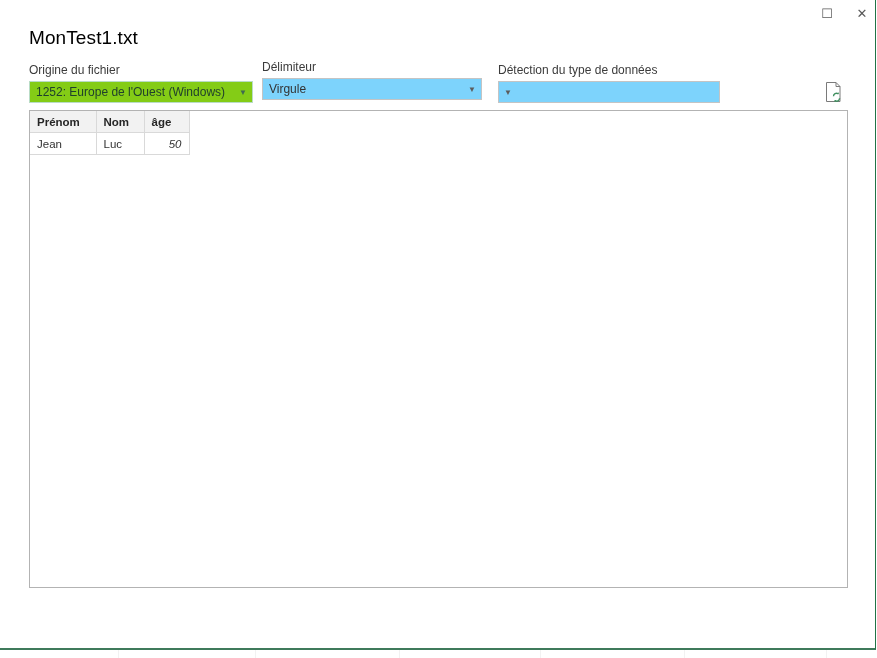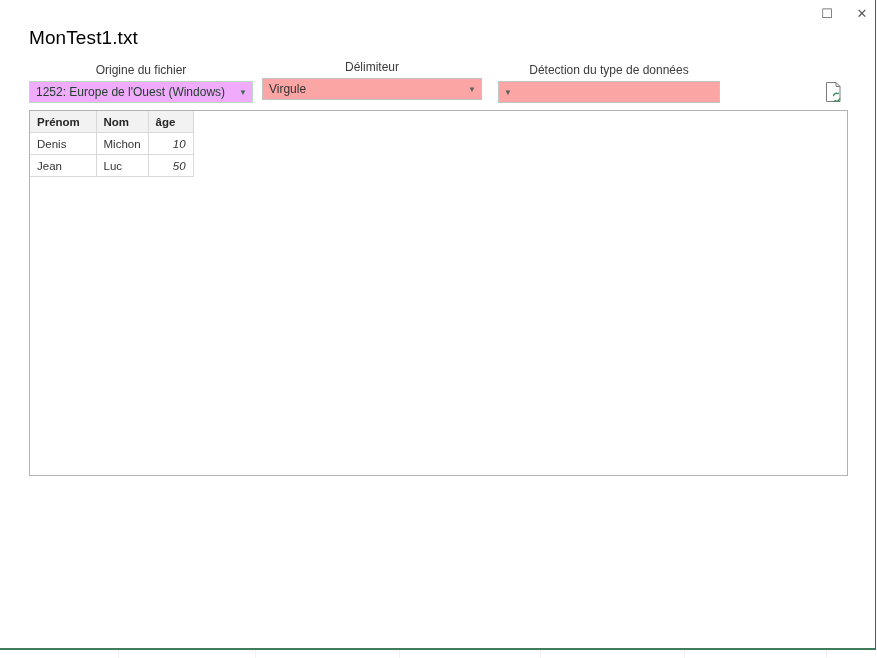--- a/index.html
+++ b/index.html
@@ -81,28 +81,27 @@
   }
 
   
   .optgroup { position: absolute; }
   .optlabel {
     font-size: 12px;
     color: #3b3b3b;
     margin-bottom: 4px;
     white-space: nowrap;
     line-height: 14px;
-    text-align: center;
   }
   .combo {
     position: relative;
     height: 22px;
     box-sizing: border-box;
     border: 1px solid #c4c4c4;
-    background: #fca5a5;
+    background: #7dd3fc;
     display: flex;
     align-items: center;
     cursor: default;
     user-select: none;
   }
   .combo .combotext {
     font-size: 12px;
     color: #333333;
     padding-left: 6px;
     white-space: nowrap;
@@ -114,21 +113,21 @@
     width: 18px;
     height: 20px;
     display: flex;
     align-items: center;
     justify-content: center;
     font-size: 8px;
     color: #5c5c5c;
     flex: 0 0 18px;
   }
   .combo.highlighted {
-    background: #f0abfc;
+    background: #84cc16;
     border-color: #b9dcc6;
   }
   .combo.highlighted .combotext { color: #20402c; }
   .combo.highlighted .arrow { color: #3f6b50; }
 
   #grp-origine { left: 29px; top: 63px; width: 224px; }
   #grp-delim   { left: 262px; top: 60px; width: 220px; }
   #grp-detect  { left: 490px; top: 63px; width: 222px; margin-left: 8px; }
 
   
@@ -140,21 +139,21 @@
     height: 22px;
     cursor: default;
   }
 
   
   #preview-panel {
     position: absolute;
     left: 29px;
     top: 110px;
     width: 819px;
-    height: 366px;
+    height: 478px;
     border: 1px solid #b3b3b3;
     background: #ffffff;
     box-sizing: border-box;
     overflow: hidden;
   }
   table#preview-table {
     border-collapse: collapse;
     table-layout: fixed;
     font-size: 11.5px;
     color: #333333;
@@ -259,25 +258,20 @@
       </colgroup>
       <thead>
         <tr>
           <th>Prénom</th>
           <th>Nom</th>
           <th>âge</th>
         </tr>
       </thead>
       <tbody>
         <tr>
-          <td>Denis</td>
-          <td>Michon</td>
-          <td class="num">10</td>
-        </tr>
-        <tr>
           <td>Jean</td>
           <td>Luc</td>
           <td class="num">50</td>
         </tr>
       </tbody>
     </table>
   </div>
 
   <div id="footer">
     

